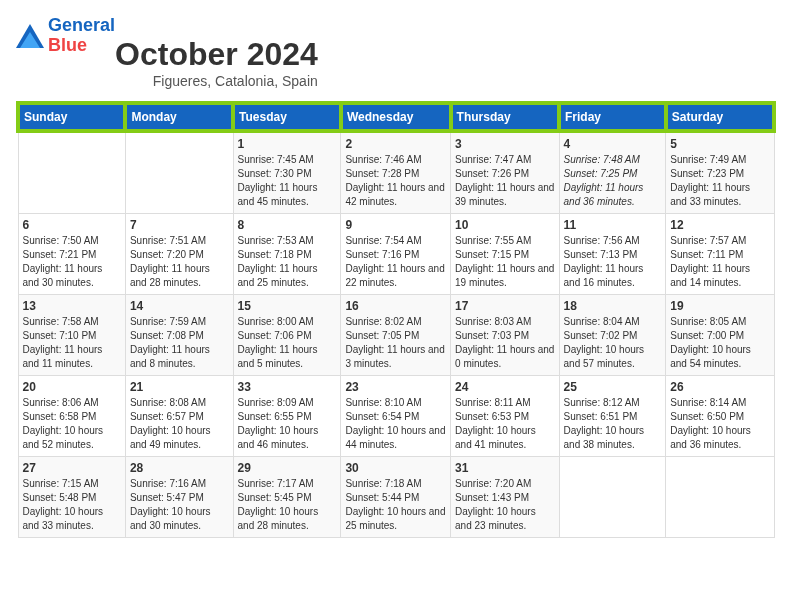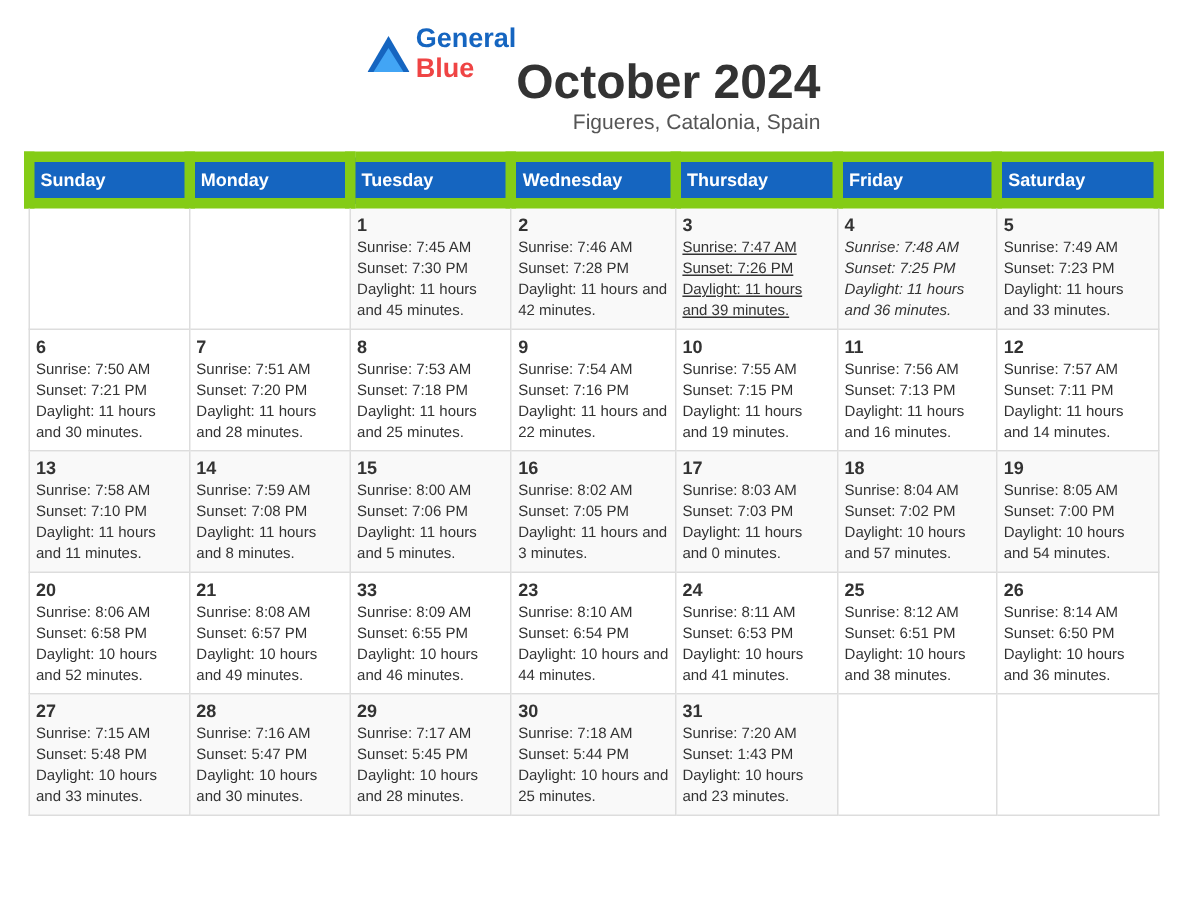--- a/index.html
+++ b/index.html
@@ -5,21 +5,21 @@
     * { box-sizing: border-box; margin: 0; padding: 0; }
     body {
       font-family: Arial, sans-serif;
       background: #fff;
       width: 792px;
       min-height: 612px;
       padding: 16px;
     }
     .header {
       display: flex;
-      justify-content: center;
+      justify-content: flex-start;
       align-items: flex-start;
       margin-bottom: 12px;
     }
     .logo {
       display: flex;
       align-items: center;
       gap: 4px;
     }
     .logo-text {
       font-size: 18px;
@@ -47,21 +47,21 @@
       border-collapse: collapse;
       font-size: 11px;
     }
     thead th {
       background: #1565c0;
       color: #fff;
       padding: 5px 4px;
       text-align: left;
       font-size: 12px;
       font-weight: bold;
-      border: 7px solid #84cc16;
+      border: 4px solid #84cc16;
     }
     tbody tr { border-bottom: 1px solid #ccc; }
     tbody td {
       vertical-align: top;
       padding: 4px 4px;
       border: 1px solid #ddd;
       min-height: 80px;
       width: 113px;
     }
     tbody tr:nth-child(odd) { background: #f9f9f9; }
@@ -123,21 +123,21 @@
 Daylight: 11 hours and 45 minutes.</div>
         </td>
         <td>
           <span class="day-num">2</span>
           <div class="day-info" style="white-space: pre-line;">Sunrise: 7:46 AM
 Sunset: 7:28 PM
 Daylight: 11 hours and 42 minutes.</div>
         </td>
         <td>
           <span class="day-num">3</span>
-          <div class="day-info" style="white-space: pre-line; text-decoration: underline;">Sunrise: 7:47 AM
+          <div class="day-info" style="white-space: pre-line;">Sunrise: 7:47 AM
 Sunset: 7:26 PM
 Daylight: 11 hours and 39 minutes.</div>
         </td>
         <td>
           <span class="day-num">4</span>
           <div class="day-info" style="white-space: pre-line; font-style: italic;">Sunrise: 7:48 AM
 Sunset: 7:25 PM
 Daylight: 11 hours and 36 minutes.</div>
         </td>
         <td>

